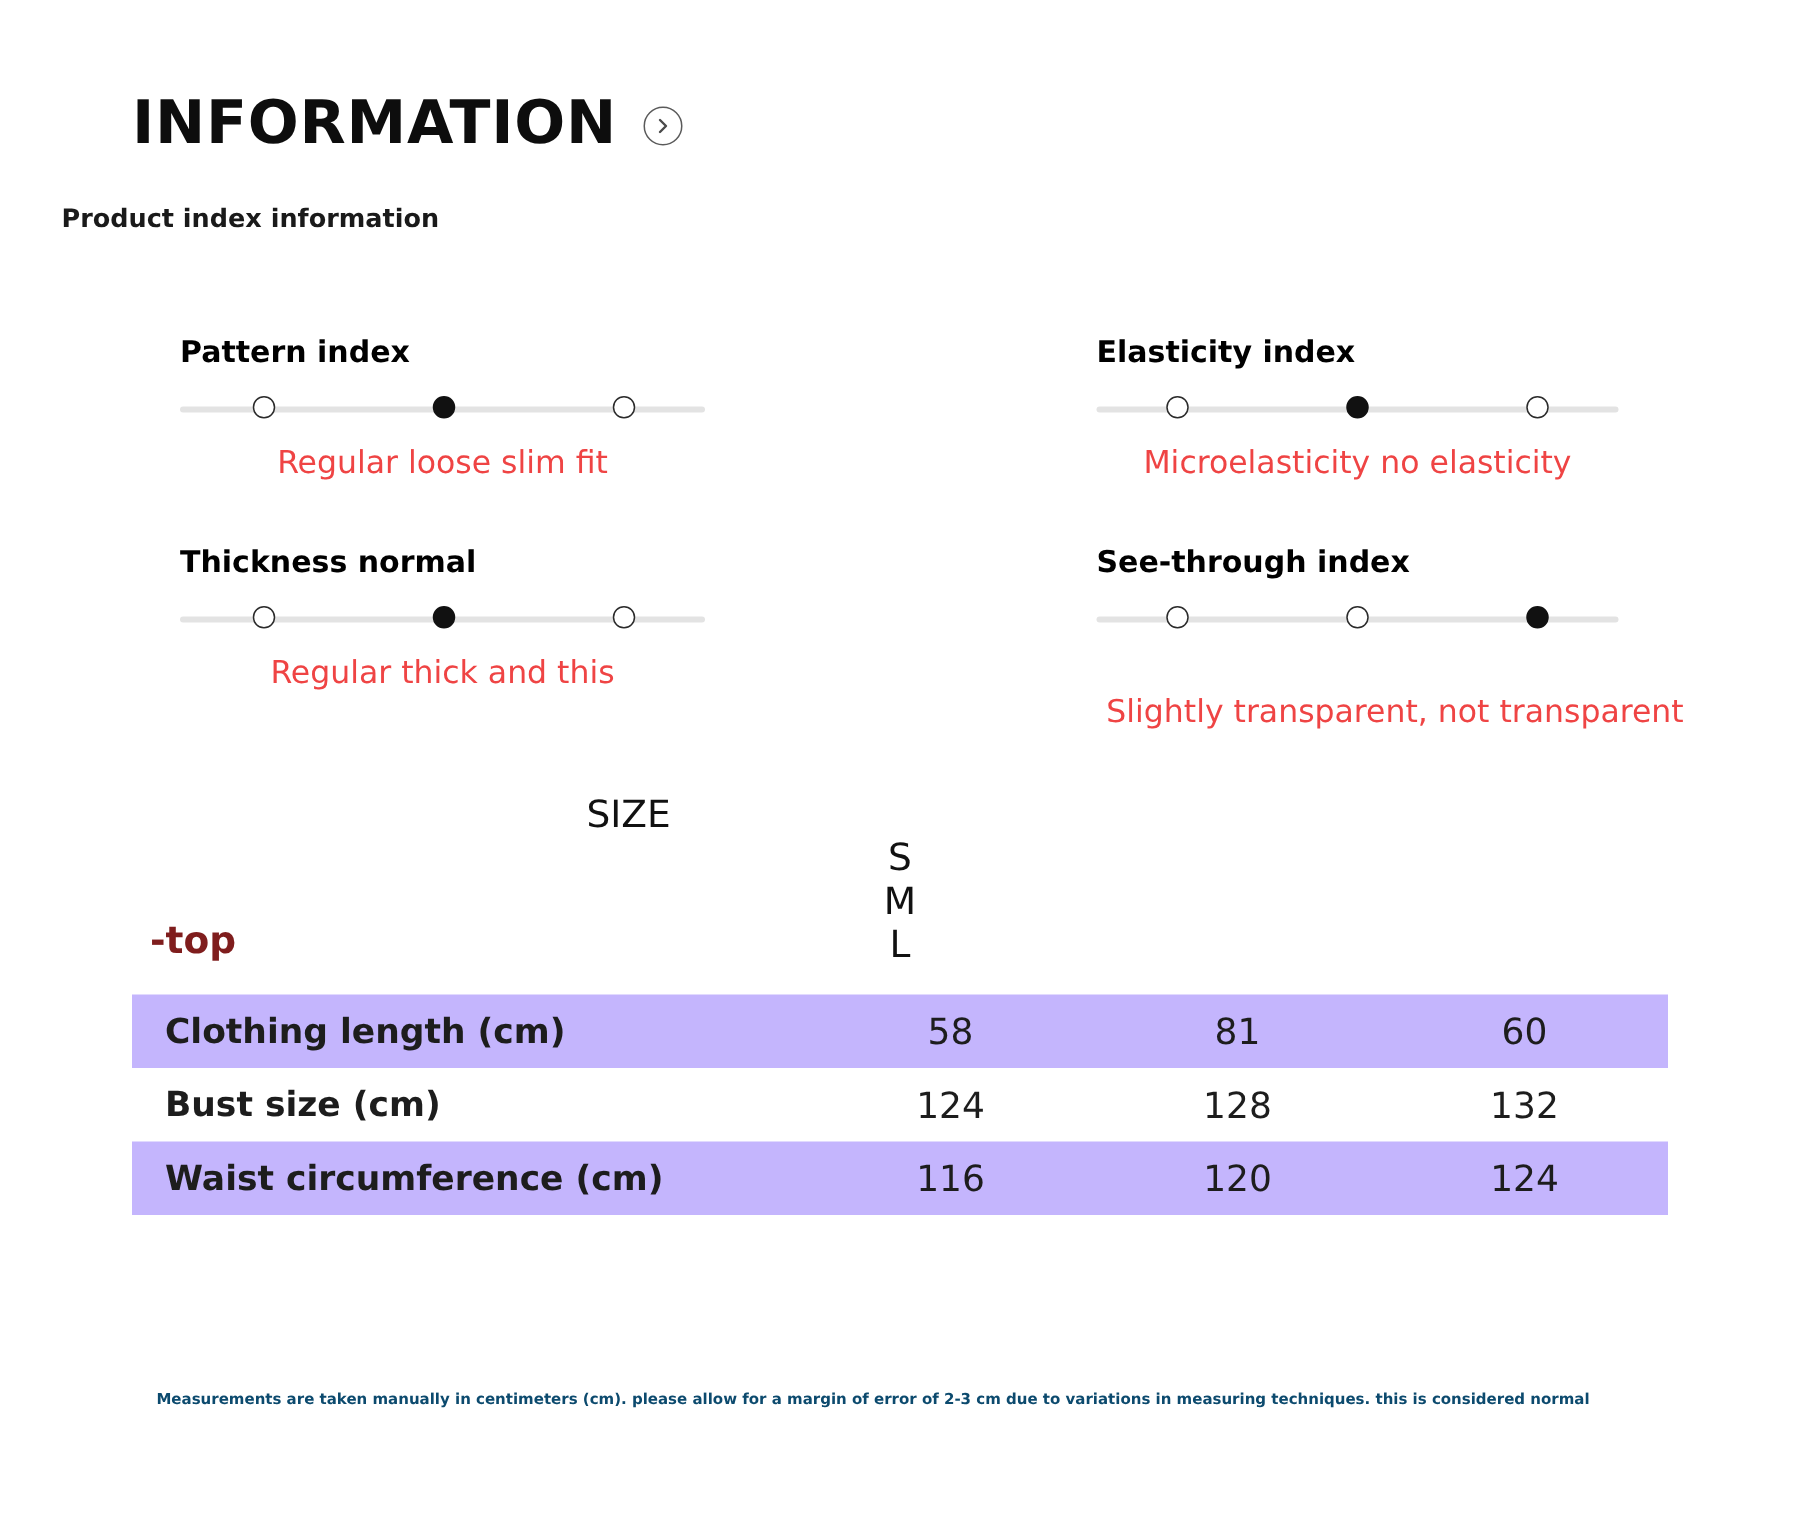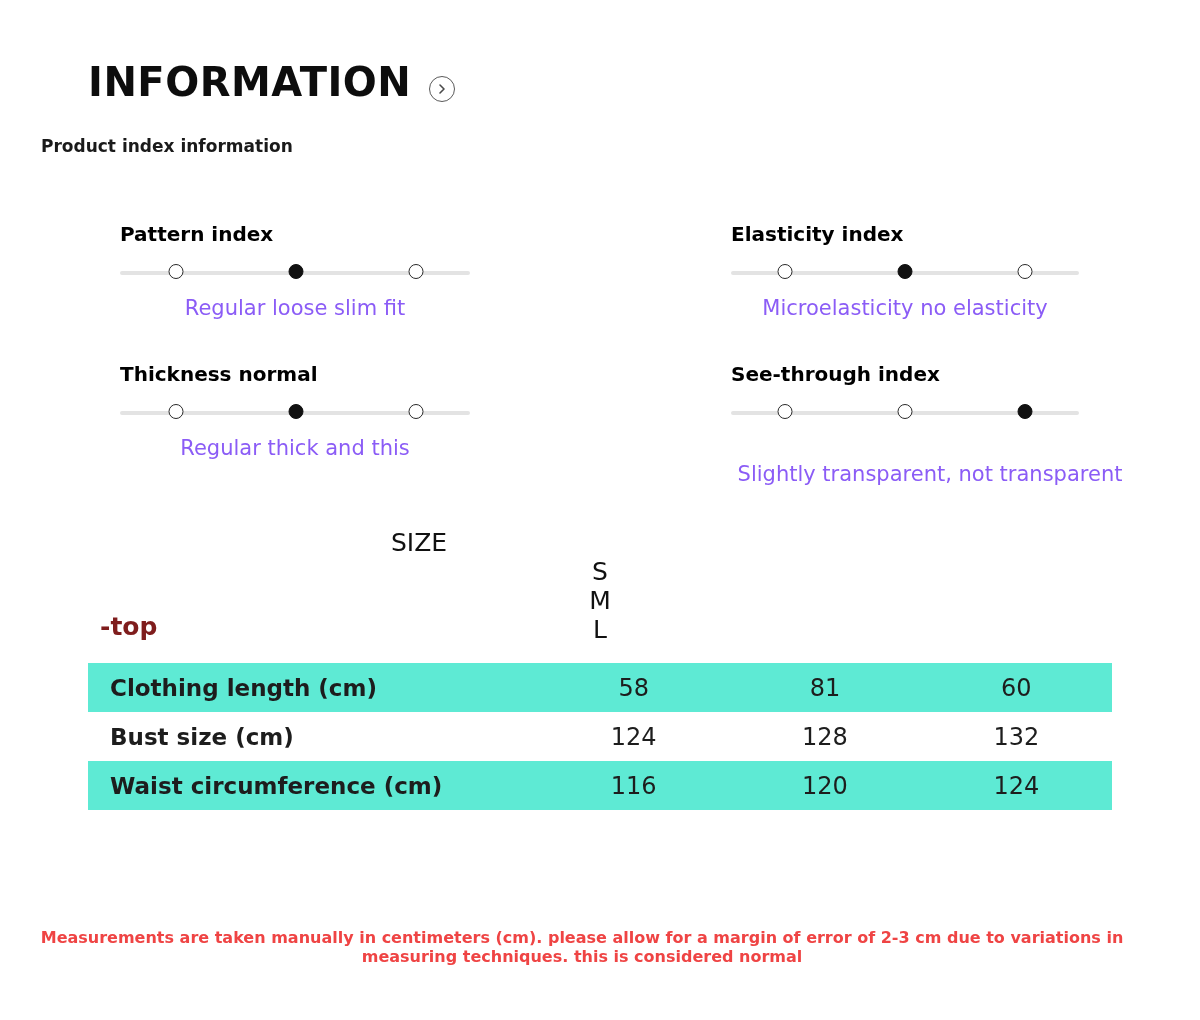--- a/index.html
+++ b/index.html
@@ -22,21 +22,21 @@
     height: 1020px;
     box-sizing: border-box;
   }
 
   
   .header {
     position: absolute;
     left: 88px;
     top: 62px;
     display: flex;
-    align-items: flex-end;
+    align-items: center;
     gap: 18px;
   }
   .header-title {
     font-size: 40px;
     font-weight: 800;
     letter-spacing: 0.5px;
     color: #0d0d0d;
     line-height: 1;
   }
   .arrow-circle {
@@ -101,21 +101,21 @@
   .dot.empty {
     border: 1.8px solid #2b2b2b;
     background: #ffffff;
   }
   .dot.filled {
     background: #111111;
     border: 1.8px solid #111111;
   }
   .index-caption {
     font-size: 21px;
-    color: #8b5cf6;
+    color: #ef4444;
     margin-top: 14px;
   }
 
   
   .col-left  { left: 120px; width: 470px; }
   .col-right { left: 731px; width: 470px; }
 
   .row1 { top: 0; }
   .row2 { top: 140px; }
 
@@ -154,21 +154,21 @@
     color: #7f1d1d;
     padding-left: 12px;
     margin-top: 28px;
     margin-bottom: 22px;
   }
   .trow {
     display: flex;
     align-items: center;
     height: 49px;
   }
-  .trow.shaded { background: #5eead4; }
+  .trow.shaded { background: #c4b5fd; justify-content: flex-end; }
   .trow .rlabel {
     width: 450px;
     box-sizing: border-box;
     padding-left: 22px;
     font-size: 23px;
     font-weight: 700;
     color: #1d1d1d;
   }
   .trow .rval {
     flex: 1;
@@ -177,23 +177,23 @@
     color: #1d1d1d;
   }
 
   
   .footnote {
     position: absolute;
     left: 0;
     top: 928px;
     width: 1164px;
     text-align: center;
-    font-size: 16px;
-    font-weight: 700;
-    color: #ef4444;
+    font-size: 10px;
+    font-weight: 700;
+    color: #0c4a6e;
   }
 </style>
 </head>
 <body>
 
 <div class="page">
 
   <div class="header">
     <div class="header-title">INFORMATION</div>
     <span class="arrow-circle">

